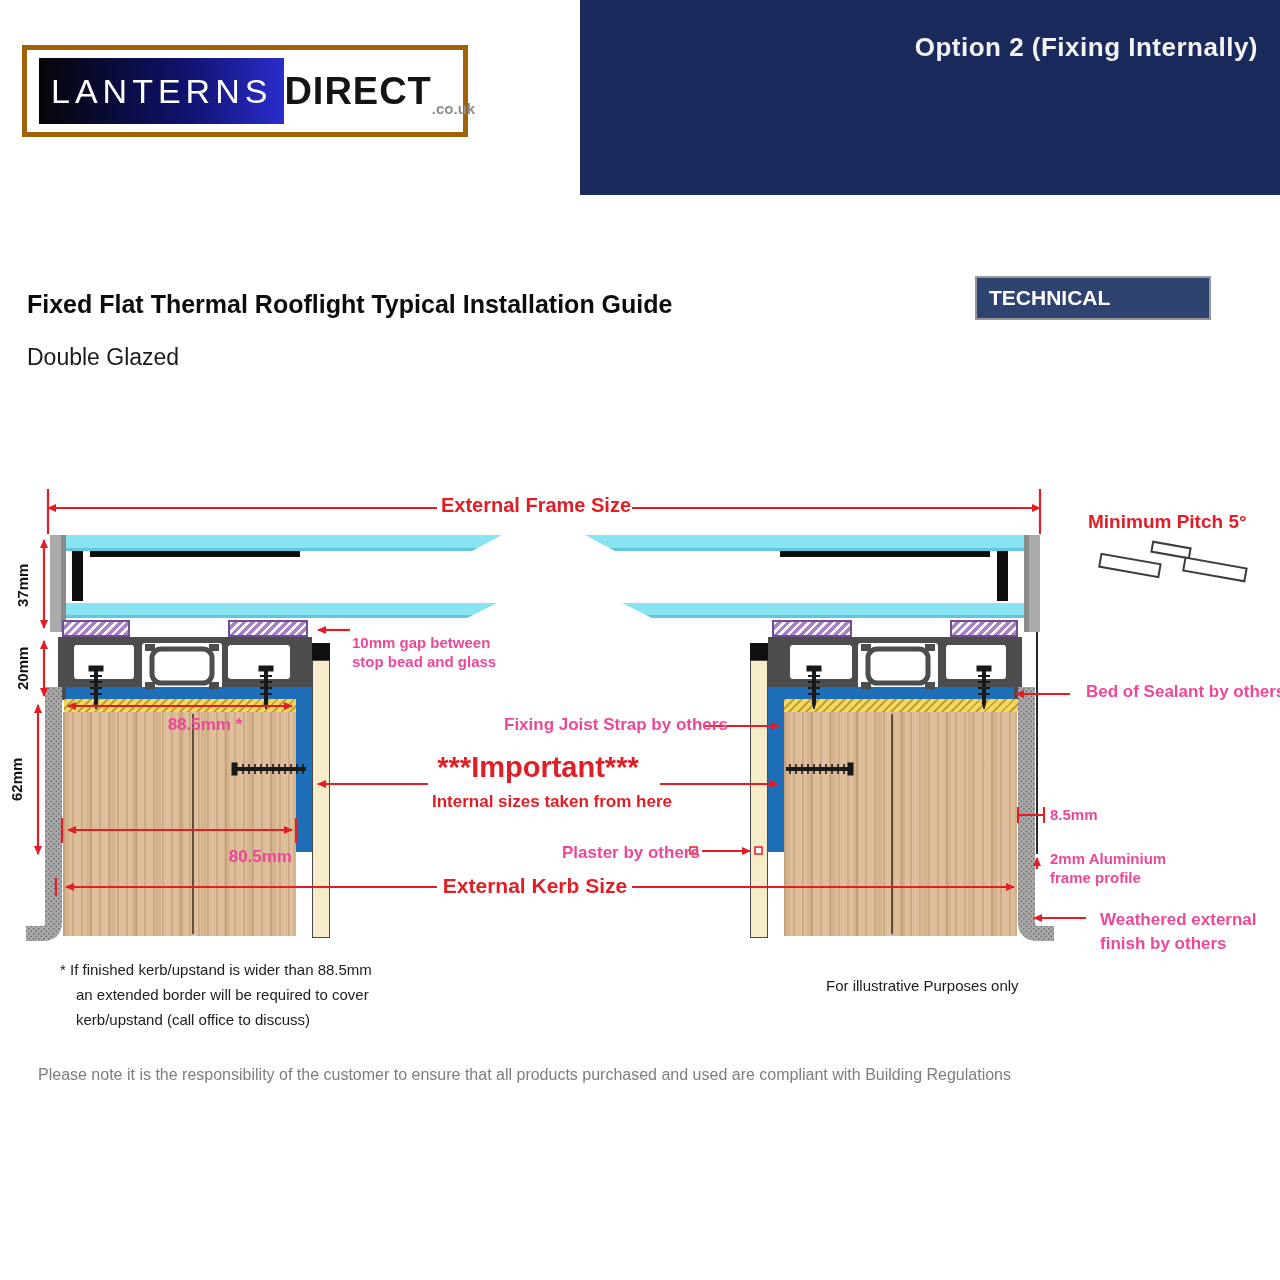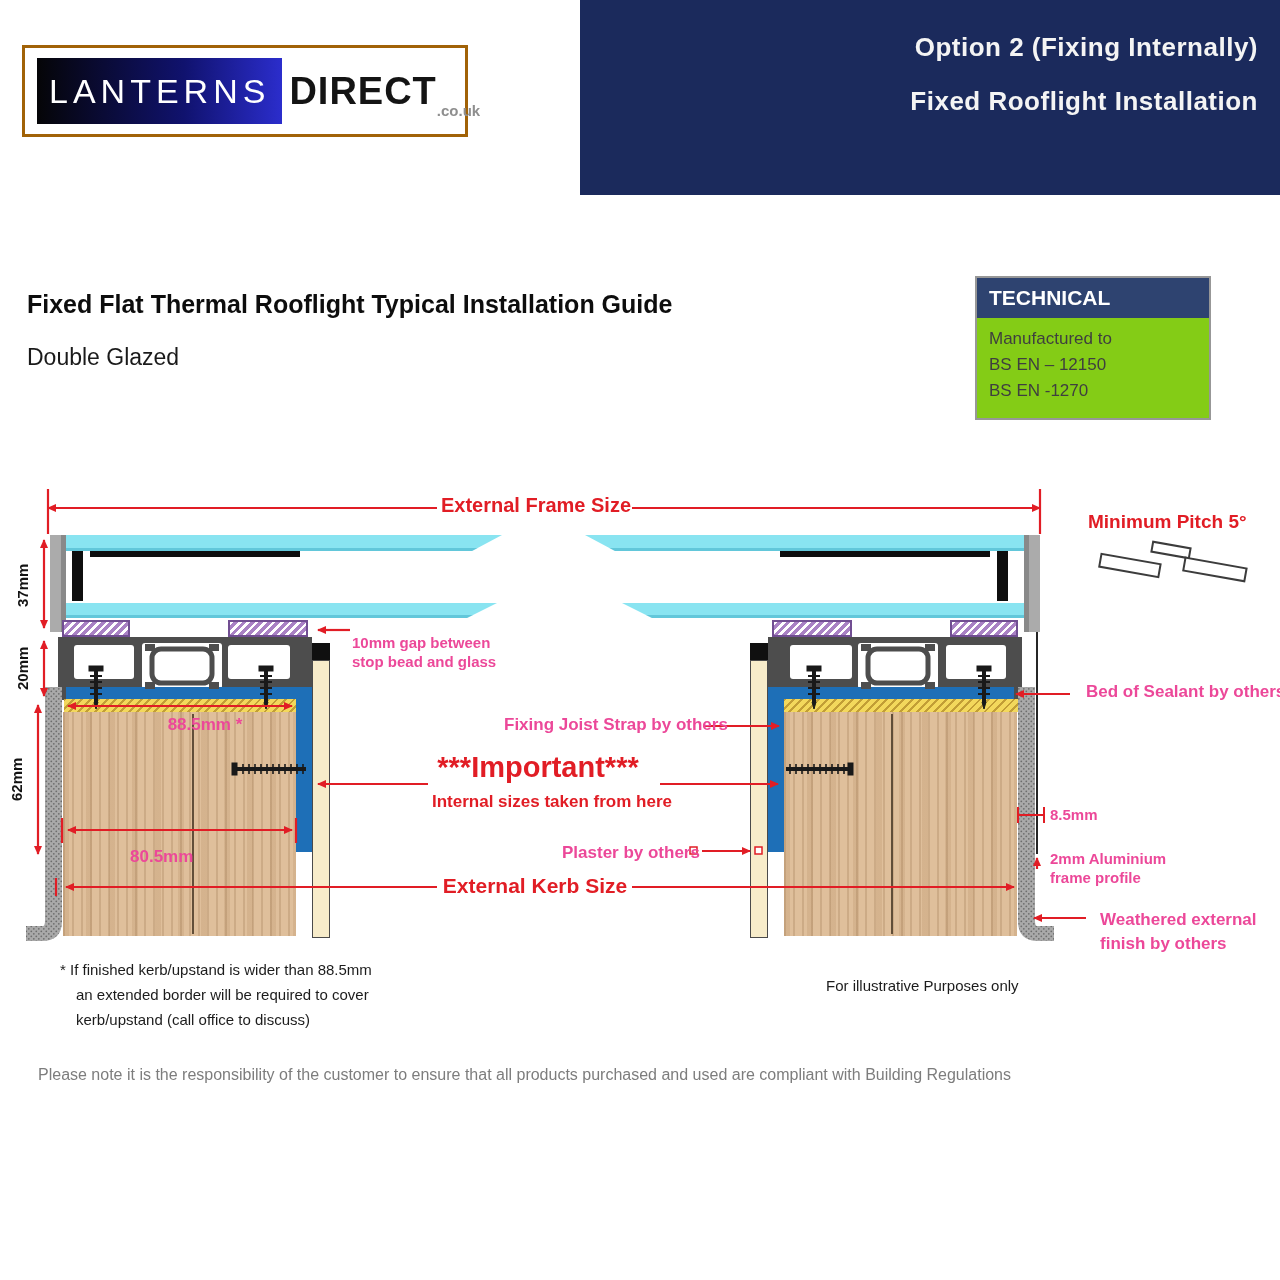--- a/index.html
+++ b/index.html
@@ -3,26 +3,26 @@
 <meta charset="utf-8">
 <style>
   html,body{margin:0;padding:0}
   body{width:1280px;height:1280px;position:relative;background:#fff;
        font-family:"Liberation Sans", sans-serif;color:#111;overflow:hidden}
   .abs{position:absolute}
   
   .banner{left:580px;top:0;width:700px;height:195px;background:#1b2a5c;color:#f4f4f4;
           text-align:right;box-sizing:border-box;padding:20px 22px 0 0;
           font-size:26px;font-weight:600;line-height:54px;letter-spacing:.5px}
-  .logo-box{left:22px;top:45px;width:446px;height:92px;border:3px solid #a16207;background:#fff;
+  .logo-box{left:22px;top:45px;width:446px;height:92px;border:5px solid #a16207;background:#fff;
             display:flex;align-items:center;box-sizing:border-box;padding:0 8px}
   .logo-grad{background:linear-gradient(90deg,#050507 0%,#10126e 60%,#2b2dcc 100%);
              height:66px;display:flex;align-items:center;padding:0 12px;margin-left:4px}
   .logo-lanterns{color:#fff;font-size:34px;font-weight:400;letter-spacing:5px}
-  .logo-direct{color:#141414;font-size:38px;font-weight:800;margin-left:7px;letter-spacing:1px}
+  .logo-direct{color:#141414;font-size:38px;font-weight:800;margin-left:0;letter-spacing:1px}
   .logo-tld{color:#8f8f8f;font-size:15px;font-weight:700;align-self:flex-end;margin-bottom:15px}
   .h-title{left:27px;top:290px;font-size:25px;font-weight:bold;color:#0d0d0d}
   .h-sub{left:27px;top:344px;font-size:23px;color:#1a1a1a}
   .tech{left:975px;top:276px;width:236px;border:2px solid #979797;background:#84cc16;box-sizing:border-box}
   .tech-header{background:#2e4370;color:#fff;font-size:21px;font-weight:bold;padding:8px 12px}
   .tech-body{padding:8px 12px 14px;font-size:17px;line-height:26px;color:#3f3f3f}
   
   .glass{background:#89e4f1;box-shadow:inset 0 -3px 0 rgba(50,165,190,.45)}
   .grayedge-l{background:linear-gradient(90deg,#ababab 0 68%,#898989 68% 100%)}
   .grayedge-r{background:linear-gradient(90deg,#898989 0 32%,#ababab 32% 100%)}
@@ -44,41 +44,35 @@
   .vdim{position:absolute;writing-mode:vertical-rl;transform:rotate(180deg);
         font-weight:bold;font-size:15px;color:#131313;text-align:center}
   .note{position:absolute;font-size:15px;color:#1c1c1c;white-space:nowrap}
   .disc{position:absolute;font-size:16px;color:#7d7d7d;white-space:nowrap}
 </style>
 </head>
 <body>
 
 <div class="abs banner">
   <div>Option 2 (Fixing Internally)</div>
-  <div>Fixed Rooflight Installation</div>
 </div>
 
 <div class="abs logo-box">
   <div class="logo-grad">
     <span class="logo-lanterns">LANTERNS</span>
   </div>
   <span class="logo-direct">DIRECT</span>
   <span class="logo-tld">.co.uk</span>
 </div>
 
 <div class="abs h-title">Fixed Flat Thermal Rooflight Typical Installation Guide</div>
 <div class="abs h-sub">Double Glazed</div>
 
 <div class="abs tech">
   <div class="tech-header">TECHNICAL</div>
-  <div class="tech-body">
-    <div>Manufactured to</div>
-    <div>BS EN – 12150</div>
-    <div>BS EN -1270</div>
-  </div>
 </div>
 
 <div class="abs grayedge-l" style="left:50px;top:535px;width:16px;height:97px"></div>
 <div class="abs glass" style="left:66px;top:535px;width:436px;height:16px;clip-path:polygon(0 0,100% 0,calc(100% - 30px) 100%,0 100%)"></div>
 <div class="abs spacer" style="left:72px;top:551px;width:11px;height:50px"></div>
 <div class="abs spacer" style="left:90px;top:551px;width:210px;height:6px"></div>
 <div class="abs glass" style="left:66px;top:603px;width:431px;height:15px;clip-path:polygon(0 0,100% 0,calc(100% - 30px) 100%,0 100%)"></div>
 <div class="abs bead" style="left:62px;top:620px;width:68px;height:17px"></div>
 <div class="abs bead" style="left:228px;top:620px;width:80px;height:17px"></div>
 <div class="abs profile" style="left:58px;top:637px;width:254px;height:63px"></div>
@@ -231,21 +225,21 @@
 <div class="lr" style="left:1088px;top:511px;font-size:19px;font-weight:600">Minimum Pitch 5°</div>
 
 <div class="vdim" style="left:14px;top:546px;height:78px">37mm</div>
 <div class="vdim" style="left:14px;top:636px;height:64px">20mm</div>
 <div class="vdim" style="left:8px;top:737px;height:84px">62mm</div>
 
 <div class="lb" style="left:352px;top:634px;font-size:15px">10mm gap between</div>
 <div class="lb" style="left:352px;top:653px;font-size:15px">stop bead and glass</div>
 
 <div class="lb" style="left:130px;top:715px;width:150px;text-align:center">88.5mm *</div>
-<div class="lb" style="left:130px;top:847px;width:150px;text-align:left">80.5mm</div>
+<div class="lb" style="left:142px;top:847px;width:150px;text-align:right">80.5mm</div>
 
 <div class="lb" style="left:504px;top:715px">Fixing Joist Strap by others</div>
 <div class="lr" style="left:430px;top:751px;width:216px;text-align:center;font-size:29px;font-weight:bold">***Important***</div>
 <div class="lr" style="left:432px;top:792px;width:212px;text-align:center;font-size:17px;font-weight:bold">Internal sizes taken from here</div>
 <div class="lb" style="left:562px;top:843px">Plaster by others</div>
 <div class="lr" style="left:438px;top:874px;width:194px;text-align:center;font-size:21px;font-weight:bold">External Kerb Size</div>
 
 <div class="lb" style="left:1086px;top:682px">Bed of Sealant by others</div>
 <div class="lb" style="left:1050px;top:806px;font-size:15px">8.5mm</div>
 <div class="lb" style="left:1050px;top:850px;font-size:15px">2mm Aluminium</div>

